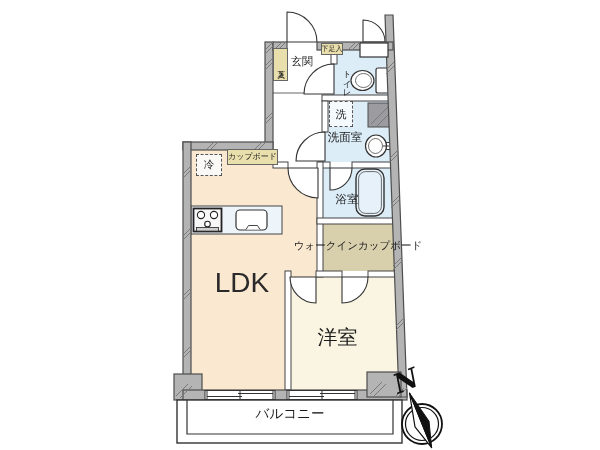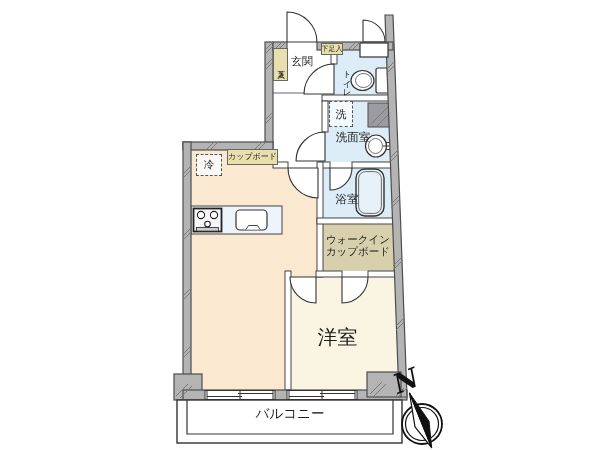--- a/index.html
+++ b/index.html
@@ -190,27 +190,28 @@
     </g>
 
     <g>
       <circle cx="422" cy="424" r="20" fill="#fff" stroke="#111" stroke-width="1.8"></circle>
       <circle cx="422" cy="424" r="16.5" fill="none" stroke="#111" stroke-width="1.2"></circle>
       <polygon points="409.5,393 415,426.8 431.6,447.6" fill="#fff" stroke="#111" stroke-width="1.2" stroke-linejoin="round"></polygon>
       <polygon points="409.5,393 429,421.2 431.6,447.6" fill="#111" stroke="#111" stroke-width="1" stroke-linejoin="round"></polygon>
     </g>
   </svg>
 
+  <div class="lbl" style="left:203px;top:266px;width:78px;height:34px;font-size:28px;color:#2a2a2a;">LDK</div>
   <div class="lbl" style="left:238px;top:405px;width:104px;height:18px;font-size:13.5px;">バルコニー</div>
   <div class="lbl" style="left:301px;top:325px;width:73px;height:24px;font-size:20px;">洋室</div>
   <div class="lbl" style="left:283px;top:53px;width:38px;height:17px;font-size:11px;">玄関</div>
   <div class="lbl vert" style="left:341px;top:61px;width:12px;height:36px;font-size:8.5px;">トイレ</div>
-  <div class="lbl" style="left:332px;top:130px;width:42px;height:14px;font-size:11.5px;">洗面室</div>
+  <div class="lbl" style="left:324px;top:130px;width:42px;height:14px;font-size:11.5px;">洗面室</div>
   <div class="lbl" style="left:332px;top:192px;width:30px;height:15px;font-size:11.5px;">浴室</div>
-  <div class="lbl" style="left:321px;top:227px;width:74px;height:38px;font-size:10.5px;flex-direction:column;">
+  <div class="lbl" style="left:321px;top:227px;width:74px;height:38px;font-size:10.5px;">
     <div>ウォークイン</div>
     <div>カップボード</div>
   </div>
   <div class="lbl dash" style="left:329px;top:101px;width:24px;height:26px;font-size:11px;">洗</div>
   <div class="lbl dash" style="left:196px;top:154px;width:26px;height:22px;font-size:10.5px;">冷</div>
   <div class="lbl box" style="left:227px;top:149px;width:51px;height:16px;font-size:8px;text-align:center;">カップボード</div>
   <div class="lbl box vert" style="left:273px;top:48px;width:15px;height:33px;font-size:7.5px;">下足入</div>
   <div class="lbl box" style="left:321px;top:43px;width:22px;height:12px;font-size:7px;">下足入</div>
   <div class="lbl north" style="left:388px;top:364px;width:36px;height:34px;font-size:27px;color:#111;">N</div>
 </div>

